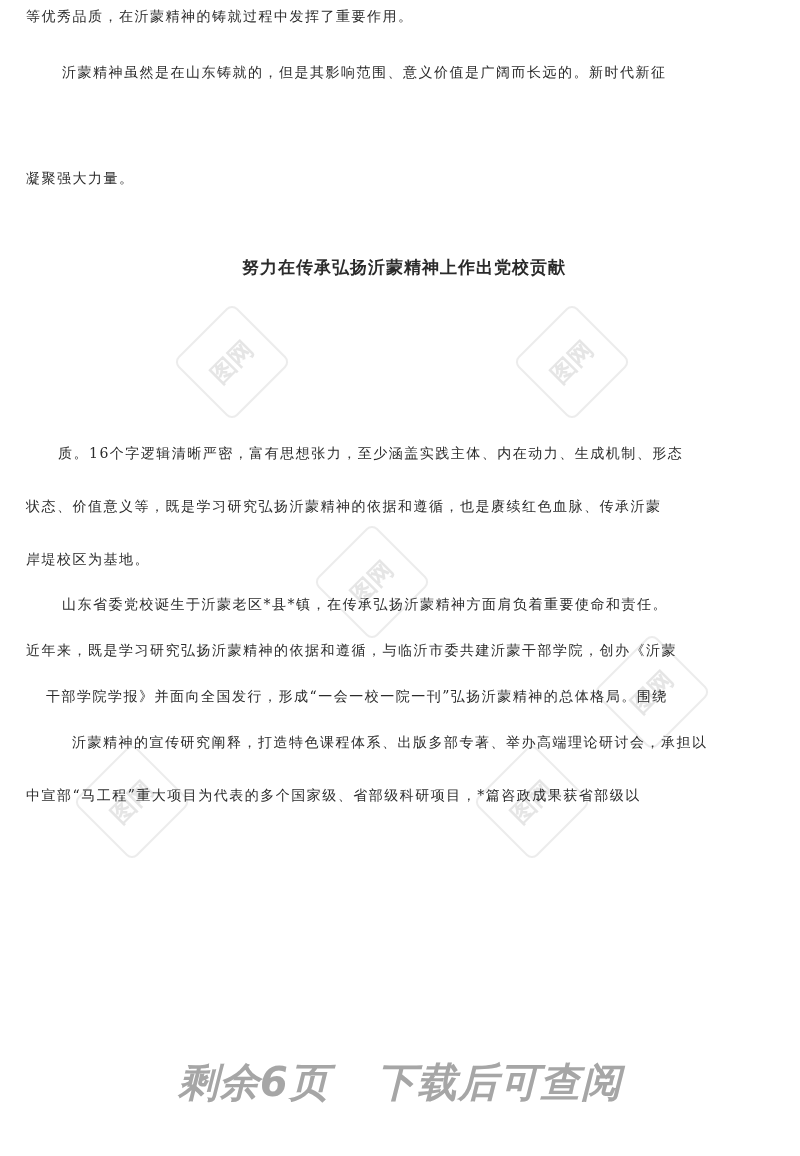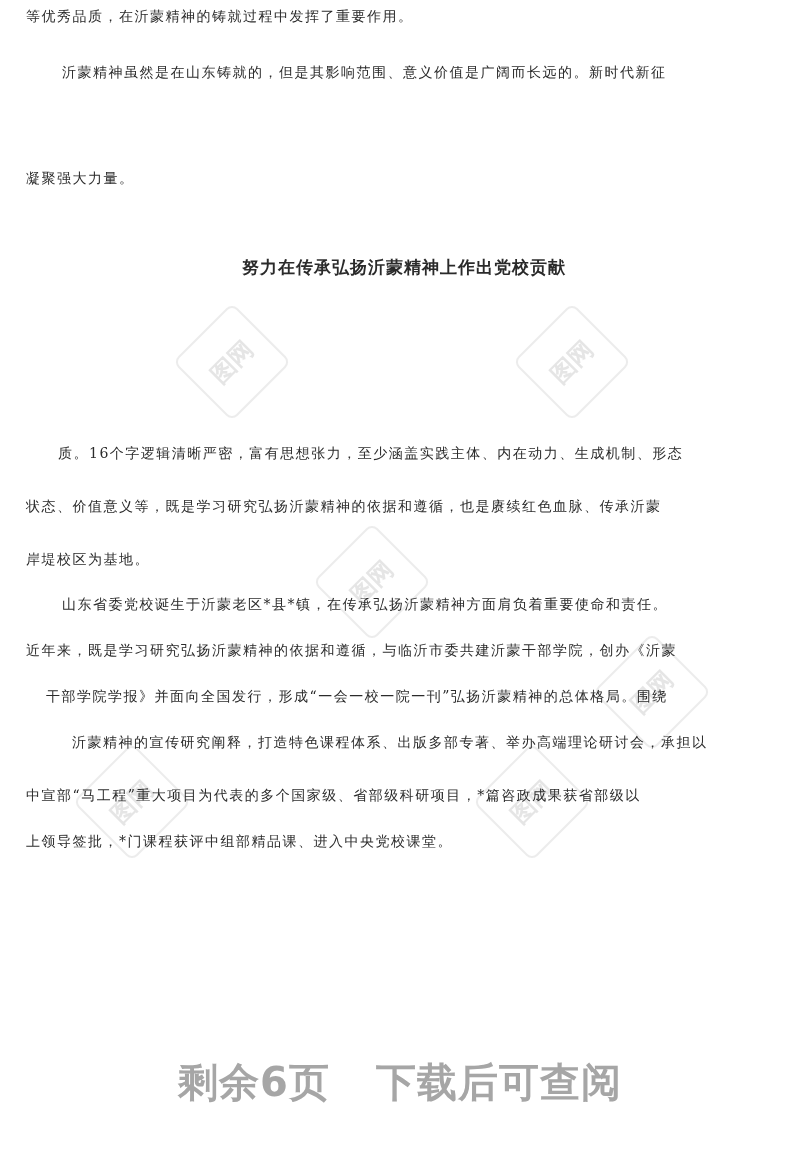--- a/index.html
+++ b/index.html
@@ -11,21 +11,21 @@
   .indent { left: 62px; width: 714px; }
   .heading { position: absolute; top: 256px; left: 4px; width: 800px; text-align: center;
              font-size: 17px; font-weight: bold; letter-spacing: 1px; color: #2a2a2a; }
   .watermark { position: absolute; width: 80px; height: 80px; transform: rotate(-45deg);
                color: rgba(180,180,180,0.35); font-size: 24px; font-weight: bold;
                border: 2px solid rgba(200,200,200,0.35); border-radius: 8px;
                display: flex; align-items: center; justify-content: center; font-family: "DejaVu Sans", sans-serif; }
   .footer-banner { position: absolute; top: 1055px; left: 0; width: 800px; text-align: center;
                    font-family: "DejaVu Sans", "Liberation Sans", sans-serif; font-weight: bold;
                    font-size: 40px; color: #a6a6a6; letter-spacing: 1px; }
-  .footer-banner span { display: inline-block; }
+  .footer-banner span { display: inline-block; font-style: italic; }
   .gap { width: 46px; }
 </style>
 </head>
 <body>
 
 <div class="page">
 
   <div class="watermark" style="left:190px;top:320px;">图网</div>
   <div class="watermark" style="left:530px;top:320px;">图网</div>
   <div class="watermark" style="left:330px;top:540px;">图网</div>
@@ -42,20 +42,19 @@
 
   <div class="line" style="top:441px;margin-left:32px;">质。16个字逻辑清晰严密，富有思想张力，至少涵盖实践主体、内在动力、生成机制、形态</div>
   <div class="line" style="top:494px;">状态、价值意义等，既是学习研究弘扬沂蒙精神的依据和遵循，也是赓续红色血脉、传承沂蒙</div>
   <div class="line" style="top:547px;">岸堤校区为基地。</div>
 
   <div class="line indent" style="top:592px;">山东省委党校诞生于沂蒙老区*县*镇，在传承弘扬沂蒙精神方面肩负着重要使命和责任。</div>
   <div class="line" style="top:638px;">近年来，既是学习研究弘扬沂蒙精神的依据和遵循，与临沂市委共建沂蒙干部学院，创办《沂蒙</div>
   <div class="line" style="top:684px;margin-left:20px;">干部学院学报》并面向全国发行，形成“一会一校一院一刊”弘扬沂蒙精神的总体格局。围绕</div>
   <div class="line" style="top:730px;margin-left:46px;">沂蒙精神的宣传研究阐释，打造特色课程体系、出版多部专著、举办高端理论研讨会，承担以</div>
   <div class="line" style="top:783px;">中宣部“马工程”重大项目为代表的多个国家级、省部级科研项目，*篇咨政成果获省部级以</div>
-  <div class="line" style="top:829px;">上领导签批，*门课程获评中组部精品课、进入中央党校课堂。</div>
 
 
   <div class="footer-banner">
     <span>剩余6页</span><span class="gap"></span><span>下载后可查阅</span>
   </div>
 
 </div>
 
 </body></html>

